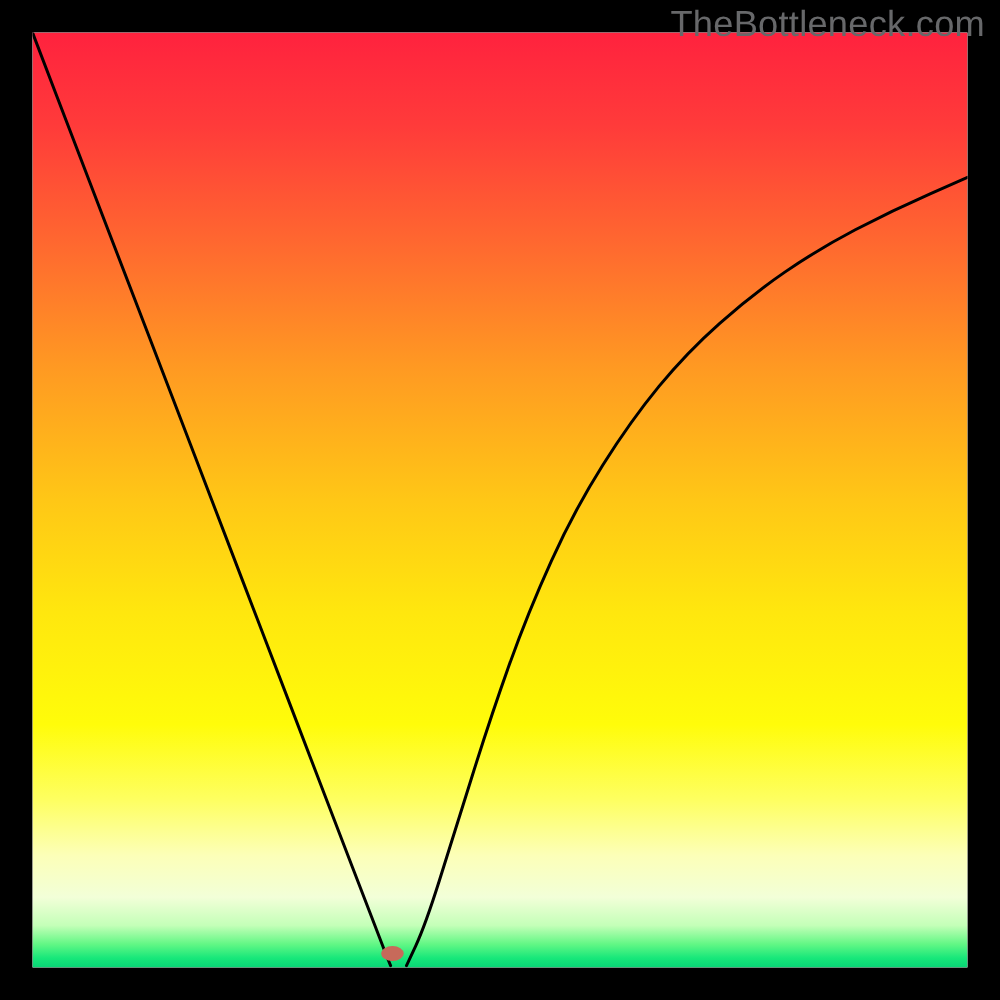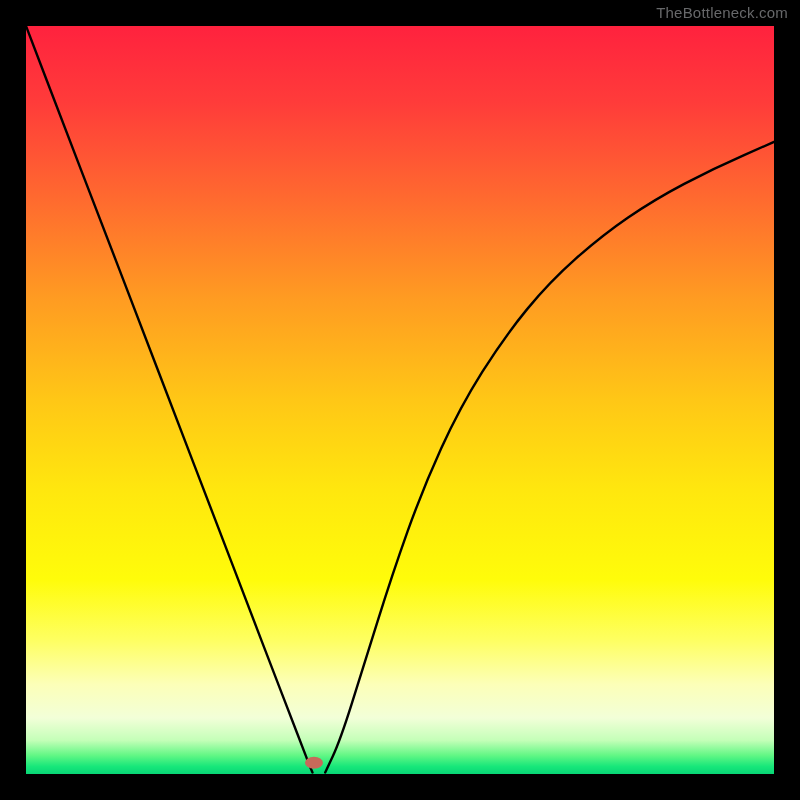--- a/index.html
+++ b/index.html
@@ -16,21 +16,21 @@
     left: 26px;
     top: 26px;
     width: 748px;
     height: 748px;
     background: #ffffff;
   }
   .watermark {
     position: absolute;
     top: 4px;
     right: 12px;
-    font-size: 15px;
+    font-size: 29px;
     font-weight: 500;
     color: #67686a;
     letter-spacing: 0.2px;
     z-index: 10;
   }
   svg.plot {
     position: absolute;
     left: 0;
     top: 0;
     width: 748px;

